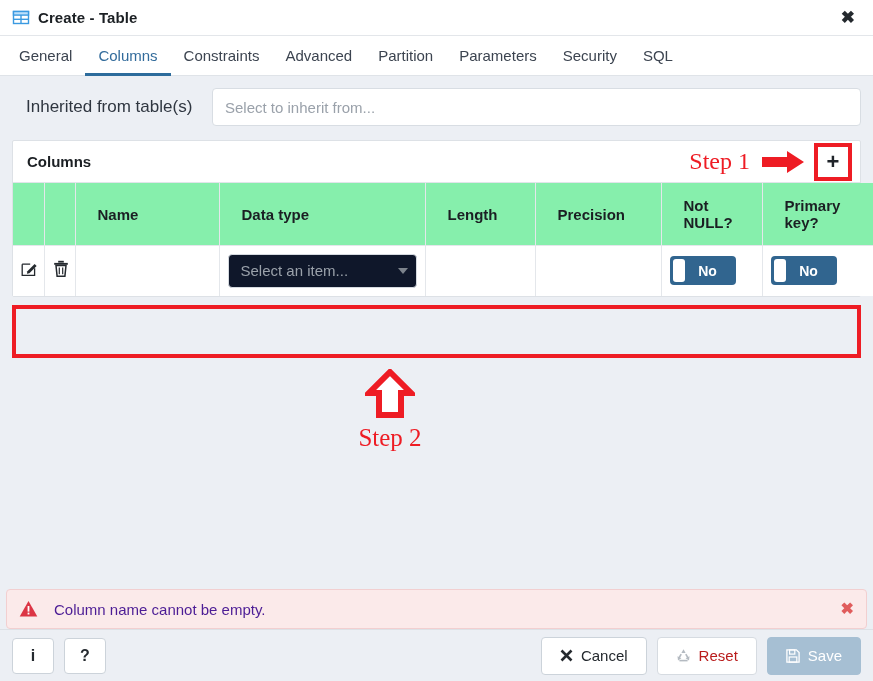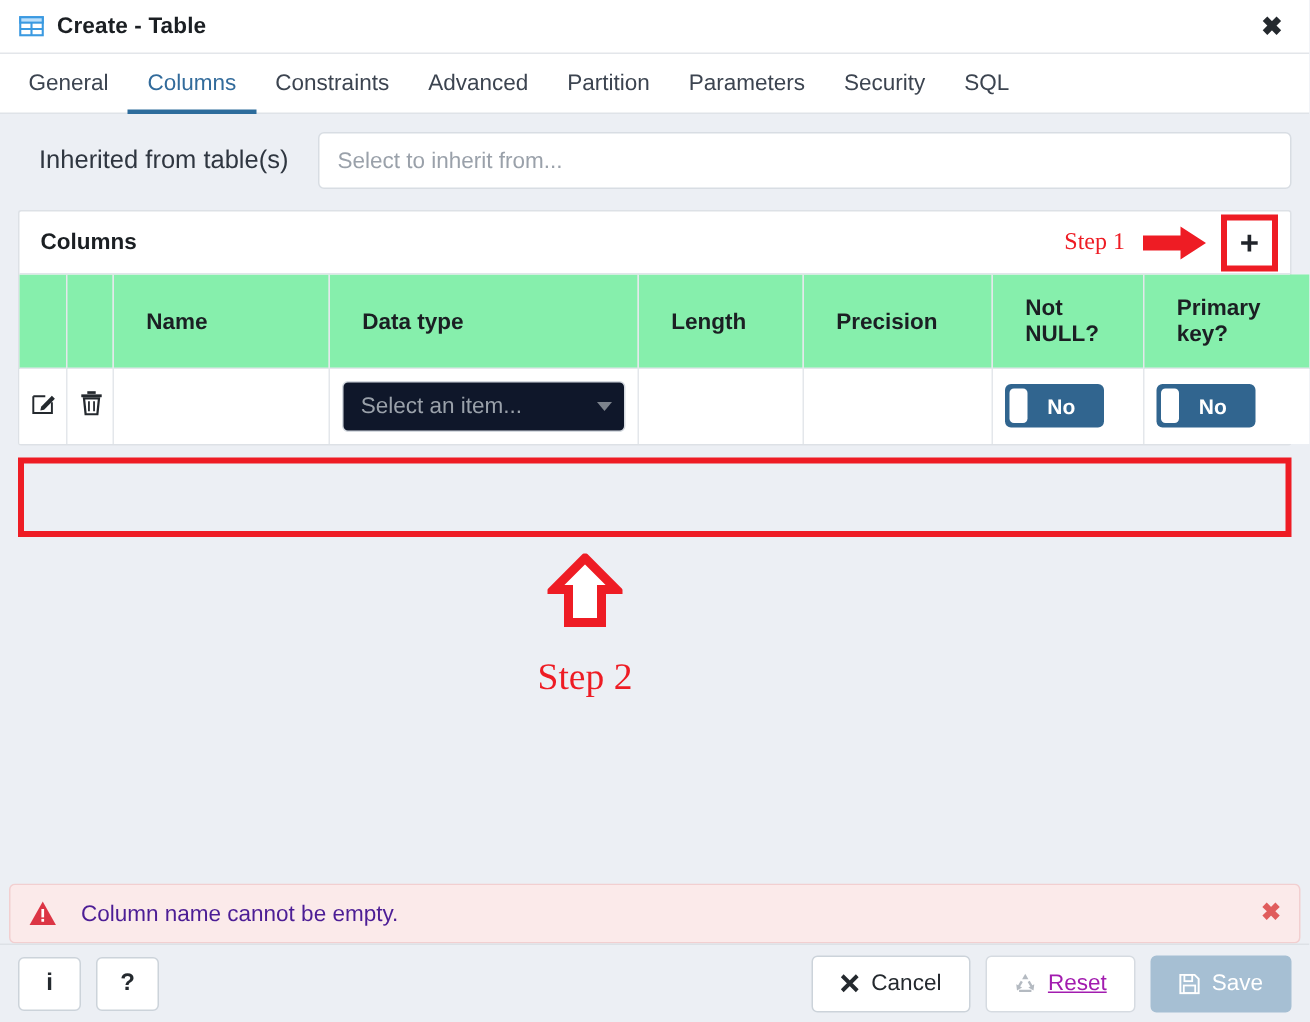--- a/index.html
+++ b/index.html
@@ -99,21 +99,21 @@
     display: flex; align-items: center;
     padding: 0 8px 0 14px;
     border-bottom: 1px solid #e1e5ea;
     position: relative;
   }
   .panel-title { font-size: 15px; font-weight: bold; color: #1b1f23; }
   .panel-head-right { margin-left: auto; display: flex; align-items: center; }
 
   .step1-label {
     font-family: "Liberation Serif", serif;
-    font-size: 16px; color: #ee1c24;
+    font-size: 24px; color: #ee1c24;
     margin-right: 10px;
   }
   .arrow-right {
     width: 46px; height: 26px; margin-right: 8px;
     display: block;
   }
   .plus-highlight {
     border: 4px solid #ee1c24;
     padding: 1px;
     display: flex; align-items: center; justify-content: center;
@@ -221,21 +221,21 @@
     position: absolute;
     left: 345px; top: 293px;
     width: 90px;
     text-align: center;
     pointer-events: none;
   }
   .step2 .arrow-up { display: block; margin: 0 auto; }
   .step2 .step2-text {
     font-family: "Liberation Serif", serif;
     font-size: 25px; color: #ee1c24;
-    margin-top: 14px;
+    margin-top: 1px;
   }
 
   
   .errorbar {
     flex: 0 0 40px;
     height: 40px;
     margin: 0 6px;
     background: #fbeaea;
     border: 1px solid #f2cfd0;
     border-radius: 4px;
@@ -265,21 +265,21 @@
     border-radius: 4px;
     font-size: 15px;
     color: #24292e;
     cursor: pointer;
     display: flex; align-items: center; justify-content: center;
     font-family: "Liberation Sans", sans-serif;
   }
   .btn-sq { width: 42px; height: 36px; margin-right: 10px; font-weight: bold; font-size: 16px; }
   .btn-wide { height: 38px; padding: 0 18px; margin-left: 10px; gap: 8px; }
   .btn-cancel { font-weight: normal; }
-  .btn-reset { color: #a21caf; border-color: #d6dbe1; text-decoration: underline; }
+  .btn-reset { color: #b91c1c; border-color: #d6dbe1; }
   .btn-save {
     background: #a6bfd3; border-color: #a6bfd3; color: #ffffff;
   }
   .footer-spacer { flex: 1 1 auto; }
   .bicon { display: inline-flex; align-items: center; }
 </style>
 </head>
 <body>
 
 <div id="root">

